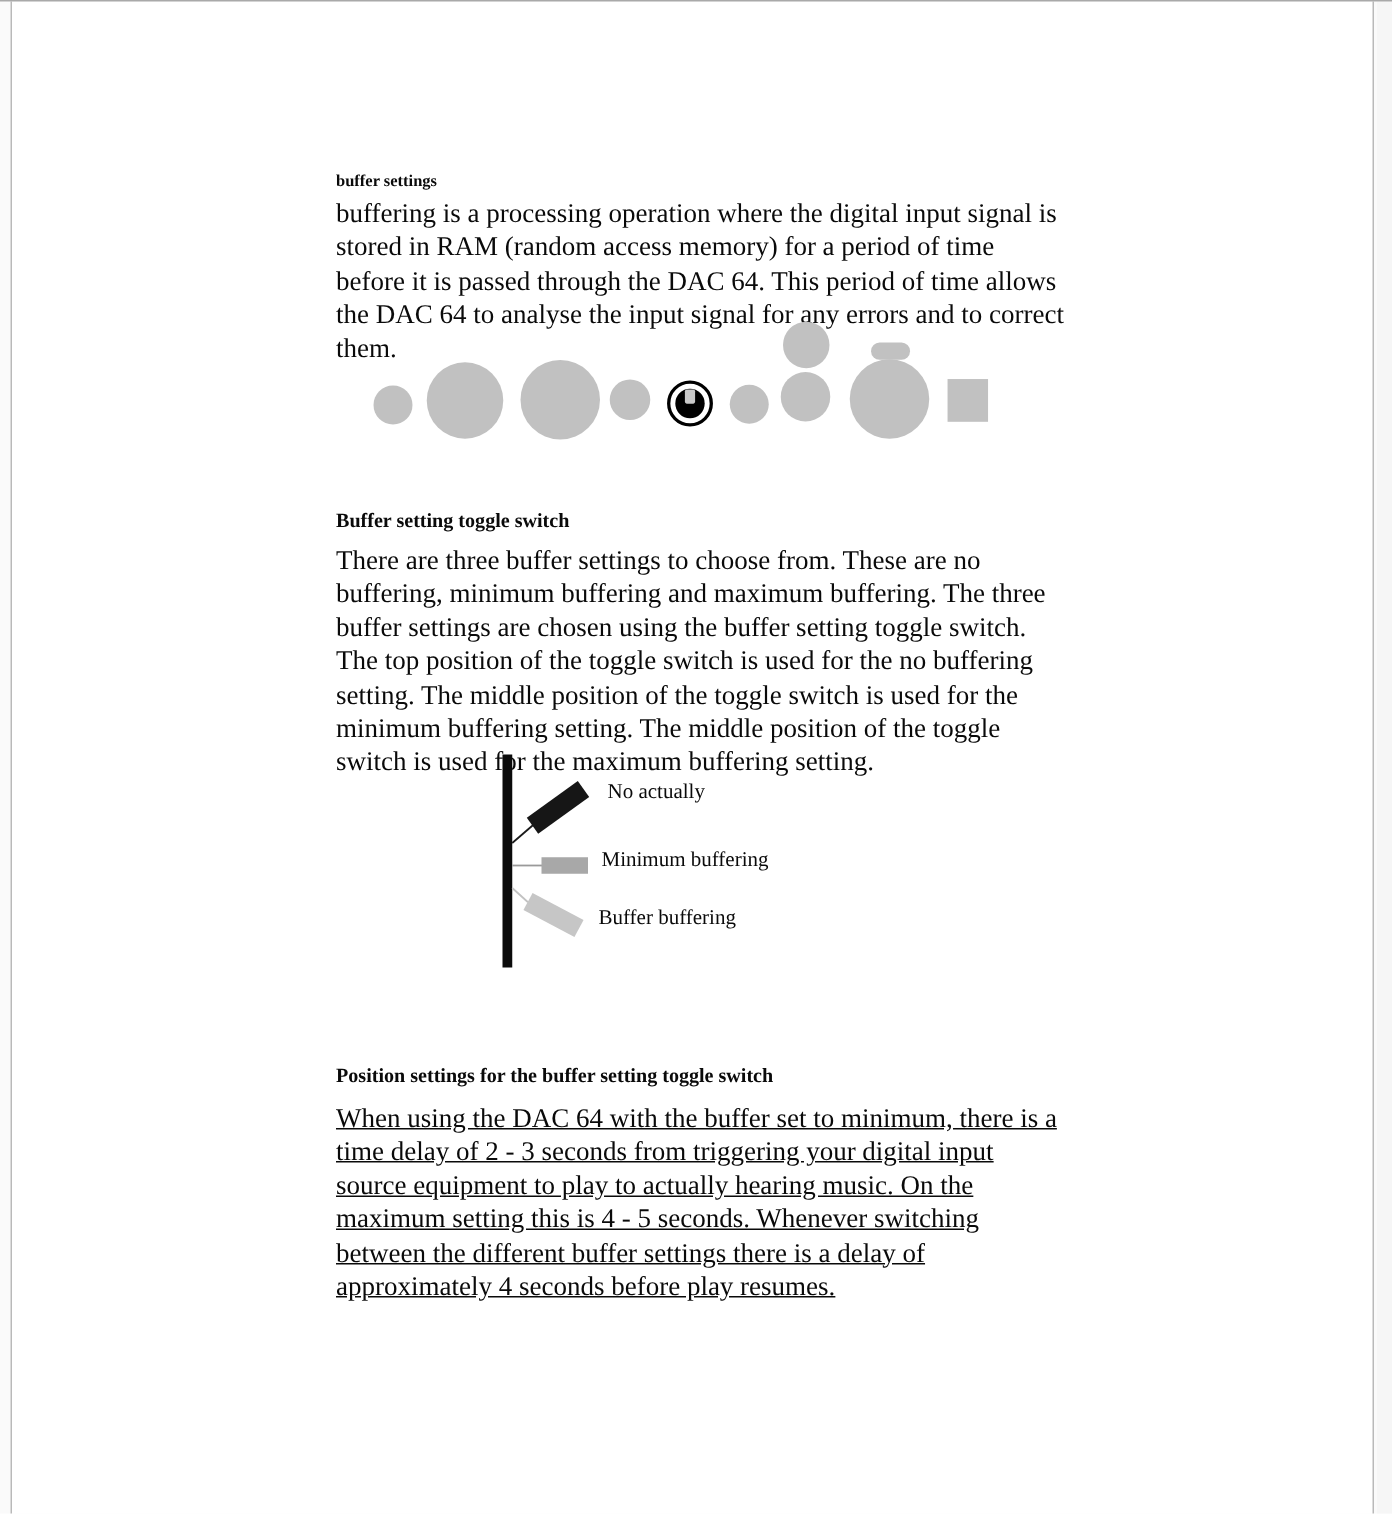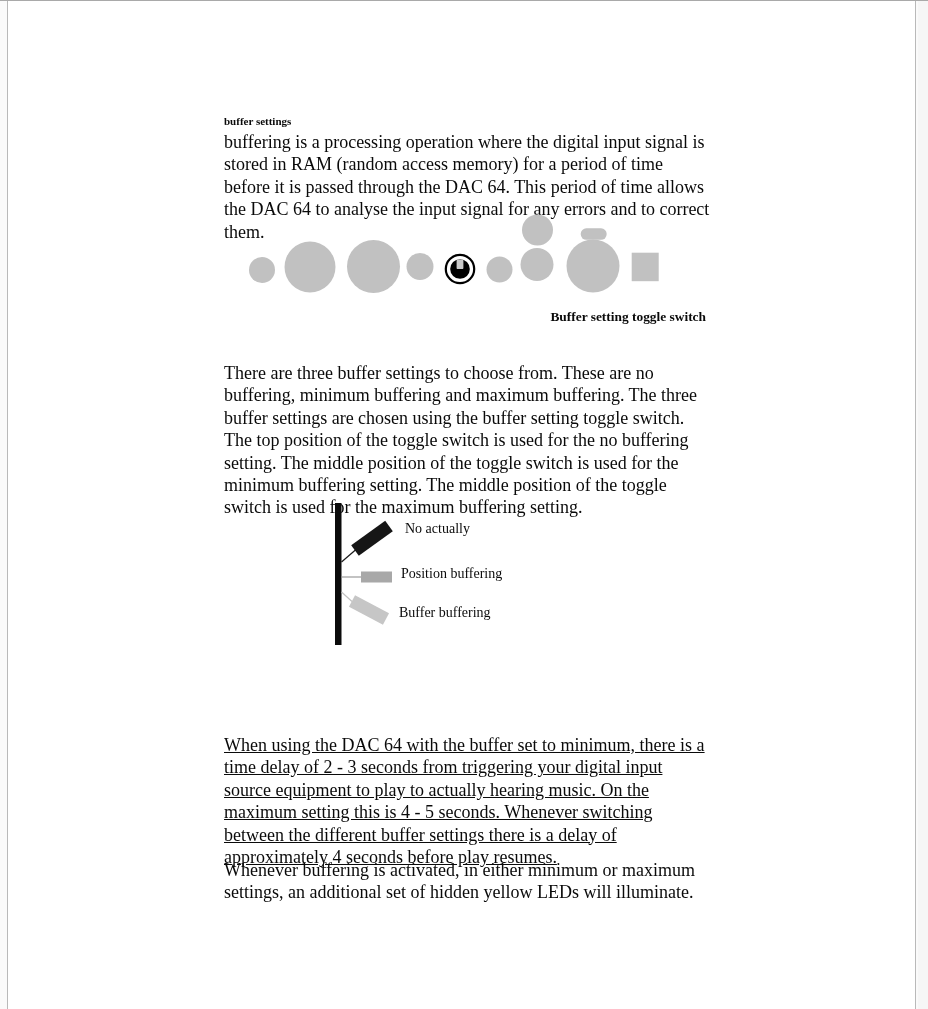--- a/index.html
+++ b/index.html
@@ -44,21 +44,22 @@
     text-align: left;
   }
   .p1 { top: 131px; }
   .p2 { top: 362px; }
   .p3 { top: 734px; text-decoration: underline; }
   .p4 { top: 859px; }
   .caption {
     position: absolute; left: 224px;
     width: 482px;
     font-size: 13.4px; font-weight: bold; line-height: 20px;
-    text-align: right;
+    text-align: left;
+    margin-top: 30px;
   }
   .c1 { top: 307px; }
   .c2 { top: 677px; }
   .fig-panel {
     position: absolute; left: 240px; top: 212px;
     width: 430px; height: 84px;
   }
   .fig-toggle {
     position: absolute; left: 330px; top: 500px;
     width: 70px; height: 150px;
@@ -112,20 +113,20 @@
     <rect x="5" y="3" width="6.5" height="142" fill="#0b0b0b"></rect>
     <line x1="11.5" y1="62" x2="26" y2="49.5" stroke="#1a1a1a" stroke-width="1.2"></line>
     <line x1="25" y1="50.5" x2="59" y2="26" stroke="#161616" stroke-width="13"></line>
     <line x1="11.5" y1="77" x2="32" y2="77" stroke="#9a9a9a" stroke-width="1.2"></line>
     <rect x="31" y="71.5" width="31" height="11" fill="#a8a8a8"></rect>
     <line x1="11.5" y1="92" x2="22" y2="101.5" stroke="#c2c2c2" stroke-width="1.2"></line>
     <line x1="22" y1="101" x2="56" y2="119" stroke="#c6c6c6" stroke-width="13"></line>
   </svg>
 
   <div class="pos-label lbl-top">No actually</div>
-  <div class="pos-label lbl-middle">Position buffering</div>
+  <div class="pos-label lbl-middle">Minimum buffering</div>
   <div class="pos-label lbl-bottom">Buffer buffering</div>
 
+  <div class="caption c2">Position settings for the buffer setting toggle switch</div>
 
   <p class="para p3">When using the DAC 64 with the buffer set to minimum, there is a time delay of 2 - 3 seconds from triggering your digital input source equipment to play to actually hearing music. On the maximum setting this is 4 - 5 seconds. Whenever switching between the different buffer settings there is a delay of approximately 4 seconds before play resumes.</p>
 
-  <p class="para p4">Whenever buffering is activated, in either minimum or maximum settings, an additional set of hidden yellow LEDs will illuminate.</p>
 </div>
 
 </body></html>

